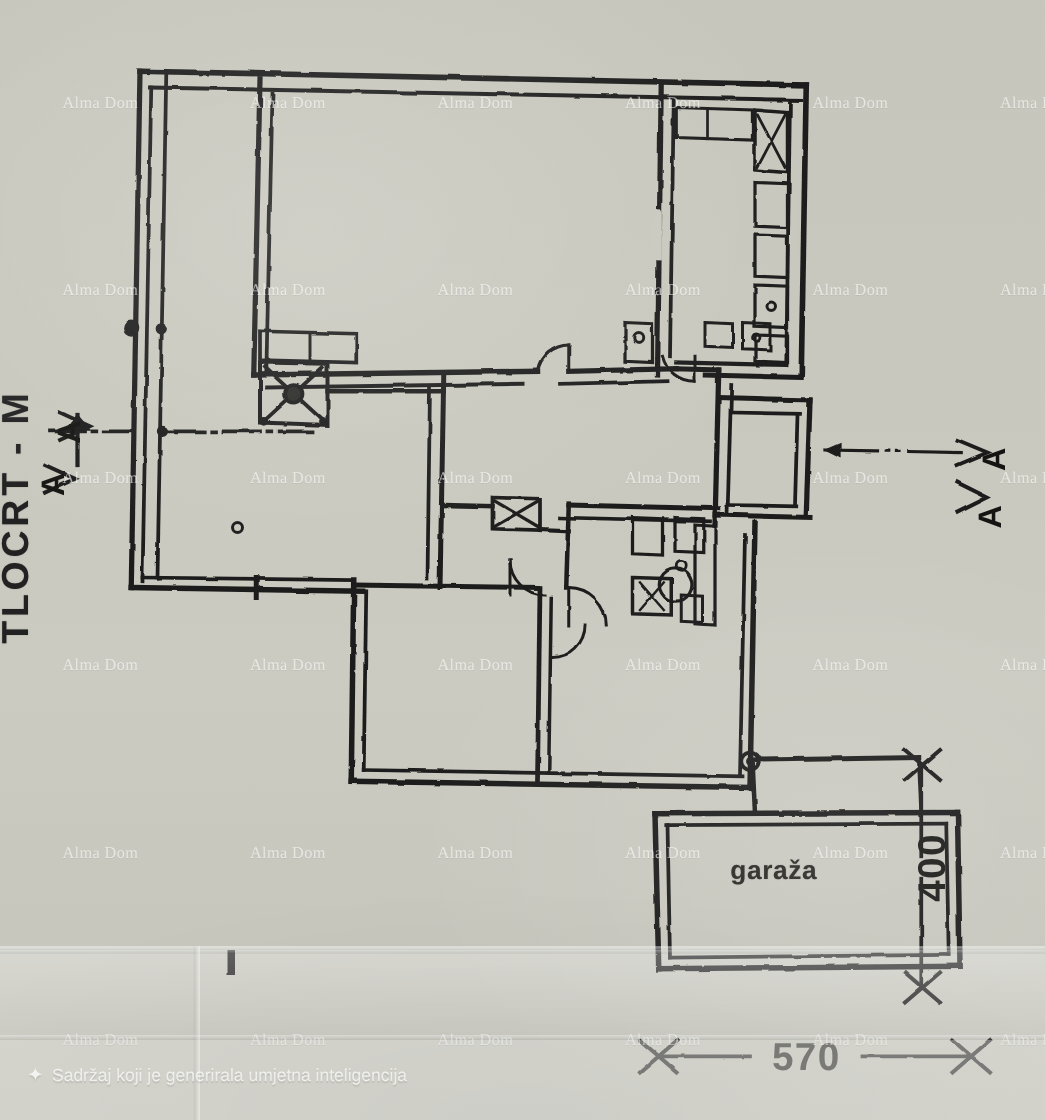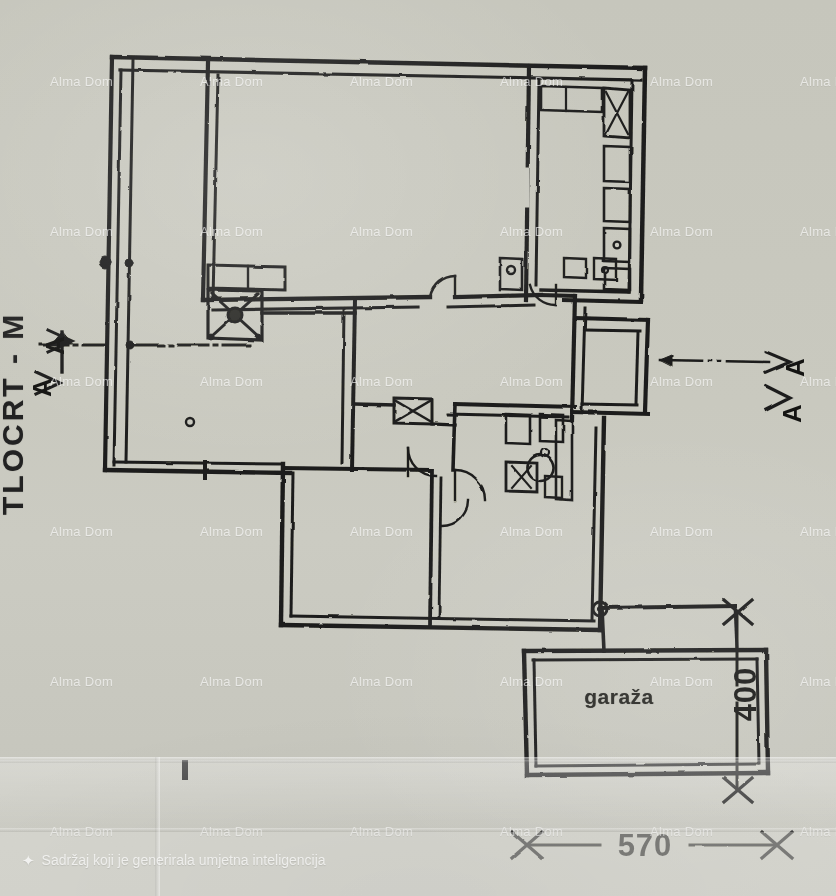--- a/index.html
+++ b/index.html
@@ -40,21 +40,21 @@
   }
   .vfold{
     position:absolute;top:757px;bottom:0;left:155px;width:5px;pointer-events:none;
     background:linear-gradient(90deg,rgba(0,0,0,.06),rgba(255,255,255,.45));
   }
 
   
   #wm{position:absolute;inset:0;pointer-events:none;}
   #wm span{
     position:absolute;
-    font-family:Liberation Sans, sans-serif;
+    font-family:Liberation Serif, serif;
     font-size:13px;color:rgba(255,255,255,.62);
     letter-spacing:.3px;white-space:nowrap;
     text-shadow:0 1px 0 rgba(0,0,0,.06);
   }
   #wm span.dark{color:rgba(255,255,255,.5);}
 
   
   #plan{position:absolute;inset:0;}
   #plan svg{display:block;}
 

